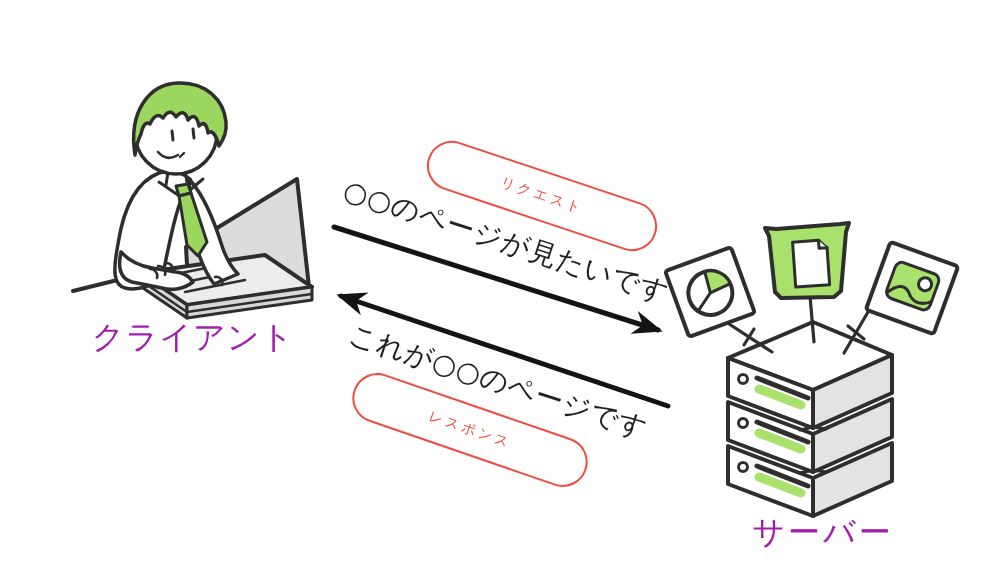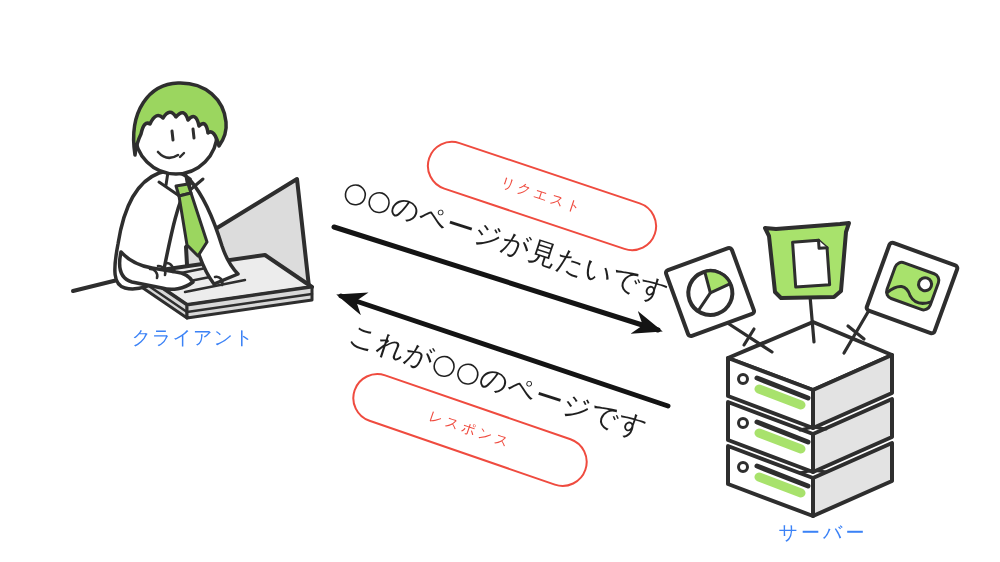--- a/index.html
+++ b/index.html
@@ -3,21 +3,21 @@
 <meta charset="utf-8">
 <style>
   html,body{margin:0;padding:0;background:#fff;}
   .canvas{
     position:relative;width:1000px;height:562px;background:#ffffff;overflow:hidden;
     font-family:"DejaVu Sans",sans-serif;
   }
   .scene{position:absolute;left:0;top:0;width:1000px;height:562px;}
   .label{
     position:absolute;transform:translate(-50%,-50%);
-    color:#3b82f6;font-size:19px;letter-spacing:1px;white-space:nowrap;
+    color:#a21caf;font-size:32px;letter-spacing:1px;white-space:nowrap;
   }
   .label.server{letter-spacing:3px;}
   .msg{
     position:absolute;white-space:nowrap;color:#1f1f1f;font-size:28px;letter-spacing:0.5px;
   }
   .msg.request{left:506px;top:242px;transform:translate(-50%,-50%) rotate(18deg);}
   .msg.response{left:498px;top:382px;transform:translate(-50%,-50%) rotate(18deg);}
   .pill{
     position:absolute;display:flex;align-items:center;justify-content:center;
     border:2.5px solid #ef4b3f;border-radius:25px;background:#ffffff;

